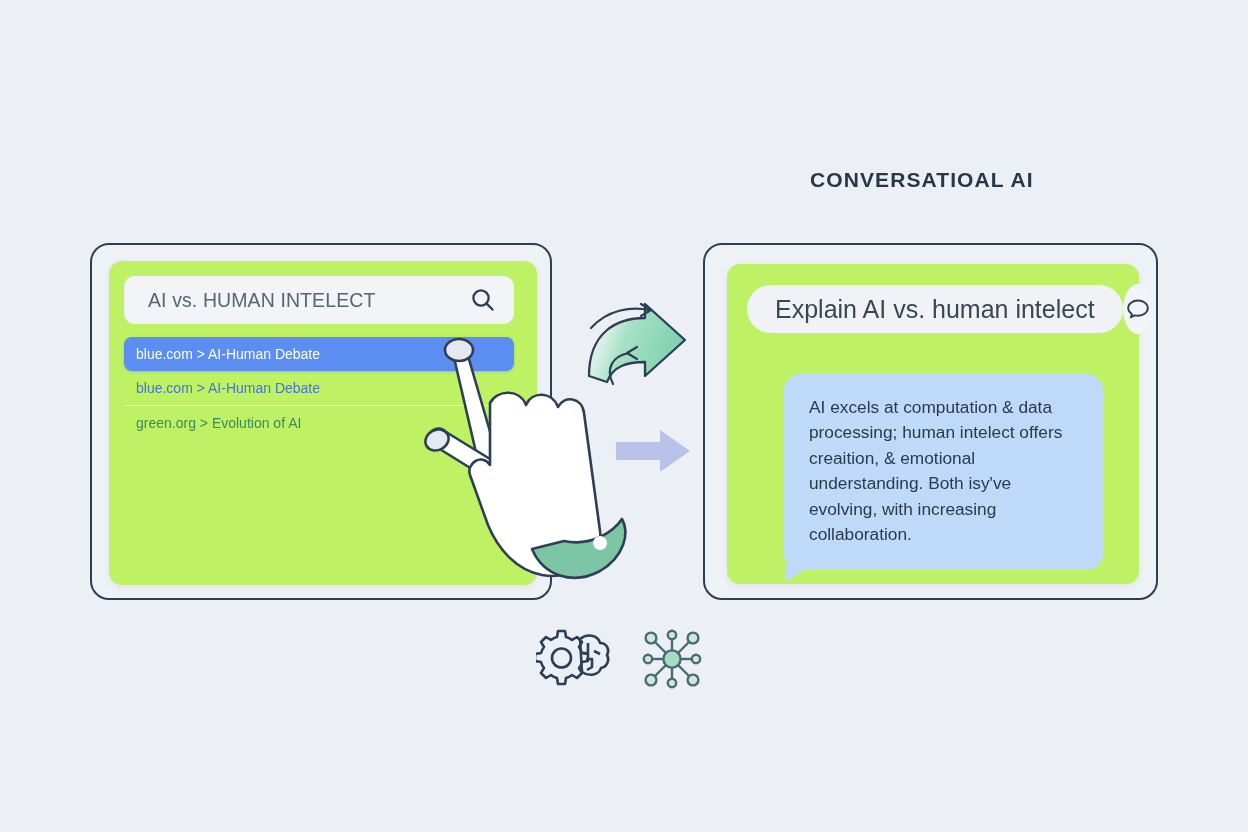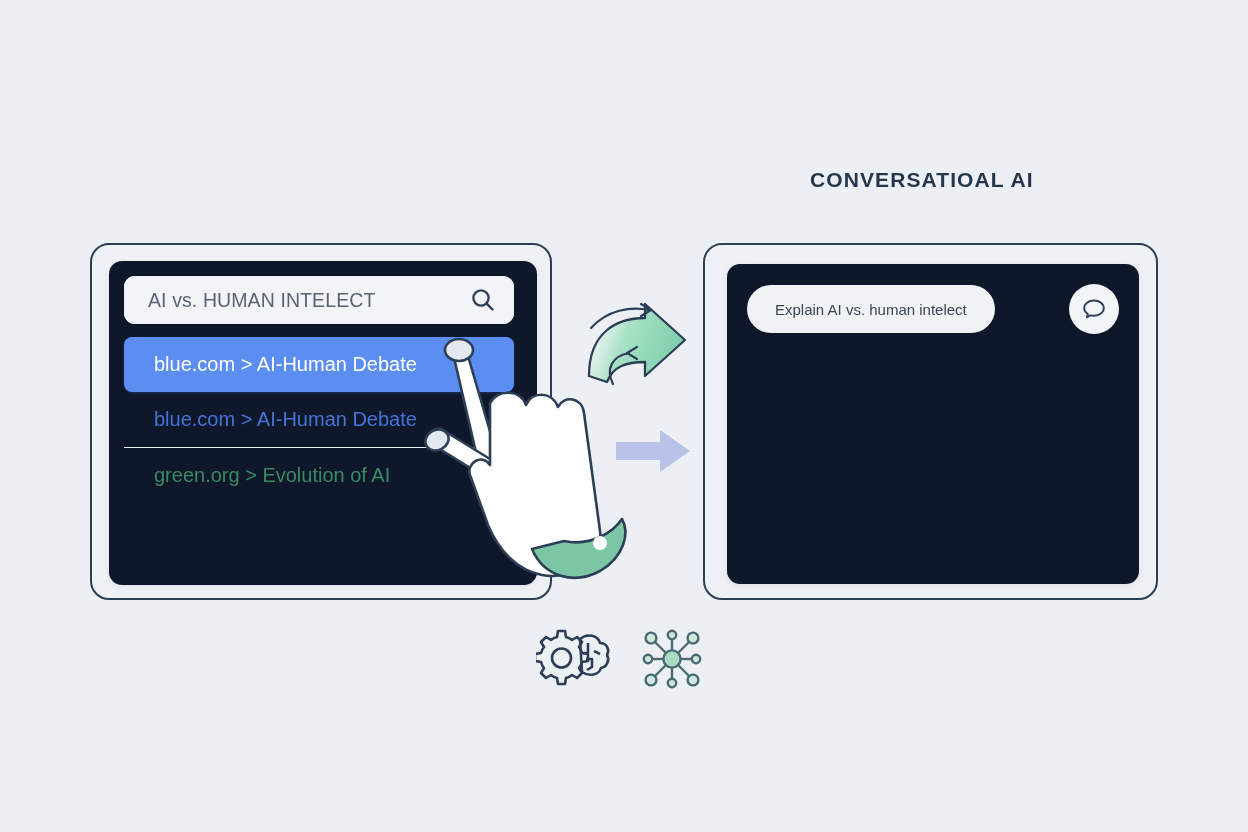--- a/index.html
+++ b/index.html
@@ -34,21 +34,21 @@
     border: 2.4px solid #2d3f56;
     border-radius: 19px;
     background: #eef1f5;
   }
   #panel-left  { left: 90px;  top: 243px; width: 462px; height: 357px; }
   #panel-right { left: 703px; top: 243px; width: 455px; height: 357px; }
 
   
   .inner-card {
     position: absolute;
-    background: #0f172a;
+    background: #bef264;
     border-radius: 13px;
     box-shadow: 0 2px 7px rgba(40,60,90,0.07);
   }
   #search-card { left: 17px; top: 16px; width: 428px; height: 324px; }
   #chat-card   { left: 22px; top: 19px; width: 412px; height: 320px; }
 
   
   #search-bar {
     position: absolute;
     left: 15px; top: 15px;
@@ -70,25 +70,25 @@
   }
   #search-icon { width: 62px; display: flex; align-items: center; justify-content: center; }
 
   
   #results-list {
     position: absolute;
     left: 15px; top: 76px;
     width: 390px;
   }
   .result-row {
-    height: 55px;
-    display: flex;
-    align-items: center;
-    padding-left: 30px;
-    font-size: 20px;
+    height: 34px;
+    display: flex;
+    align-items: center;
+    padding-left: 12px;
+    font-size: 14px;
     white-space: nowrap;
     border-top: 1px solid #edf0f4;
   }
   .result-row:first-child { border-top: none; }
   .result-row.blue  { color: #4573d8; }
   .result-row.green { color: #3a8a62; }
   .result-row.selected {
     background: #5b8ef0;
     color: #ffffff;
     border-radius: 8px;
@@ -105,21 +105,21 @@
     display: flex;
     align-items: center;
   }
   #query-pill {
     height: 48px;
     padding: 0 28px;
     background: #f0f2f5;
     border-radius: 24px;
     display: flex;
     align-items: center;
-    font-size: 15px;
+    font-size: 25px;
     color: #3b4655;
     white-space: nowrap;
   }
   #chat-icon-circle {
     margin-left: auto;
     width: 50px; height: 50px;
     border-radius: 50%;
     background: #f2f4f7;
     display: flex;
     align-items: center;
@@ -205,20 +205,23 @@
         <div id="query-pill">
           <span>Explain AI vs. human intelect</span>
         </div>
         <div id="chat-icon-circle">
           <svg width="30" height="30" viewBox="0 0 30 30">
             <path d="M15 6.5c5.5 0 9.8 3.3 9.8 7.6 0 4.3-4.3 7.6-9.8 7.6-1.1 0-2.2-.13-3.2-.38l-3.9 1.9 1.0-3.2c-2.3-1.4-3.7-3.5-3.7-5.9 0-4.3 4.3-7.6 9.8-7.6z" fill="none" stroke="#2d3f56" stroke-width="1.9" stroke-linejoin="round"></path>
           </svg>
         </div>
       </div>
 
+      <div id="ai-bubble">
+        <span>AI excels at computation &amp; data processing; human intelect offers creaition, &amp; emotional understanding. Both isy've evolving, with increasing collaboration.</span>
+      </div>
 
     </div>
   </div>
 
   <div id="arrow-exchange">
     <svg width="108" height="92" viewBox="0 0 108 92">
       <defs>
         <linearGradient id="greenGrad" x1="0" y1="0" x2="1" y2="0.3">
           <stop offset="0%" stop-color="#ffffff" stop-opacity="0.25"></stop>
           <stop offset="45%" stop-color="#a9e2c6"></stop>

